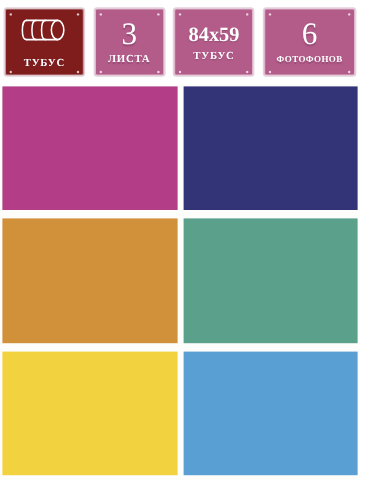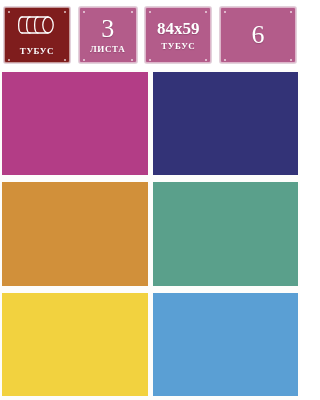--- a/index.html
+++ b/index.html
@@ -143,20 +143,21 @@
       <span class="badge-label">ЛИСТА</span>
     </div>
 
     <div class="badge badge-size" style="background-color: rgb(179, 92, 138);">
       <span class="badge-value small">84x59</span>
       <span class="badge-label">ТУБУС</span>
     </div>
 
     <div class="badge badge-photo" style="background-color: rgb(179, 92, 138);">
       <span class="badge-value">6</span>
+      <span class="badge-label tiny">ФОТОФОНОВ</span>
     </div>
 
   </div>
 
   <div class="swatch-grid">
     <div class="swatch" style="background-color: rgb(179, 61, 134);"></div>
     <div class="swatch" style="background-color: rgb(51, 51, 119);"></div>
     <div class="swatch" style="background-color: rgb(209, 144, 58);"></div>
     <div class="swatch" style="background-color: rgb(90, 160, 139);"></div>
     <div class="swatch" style="background-color: rgb(242, 210, 63);"></div>

